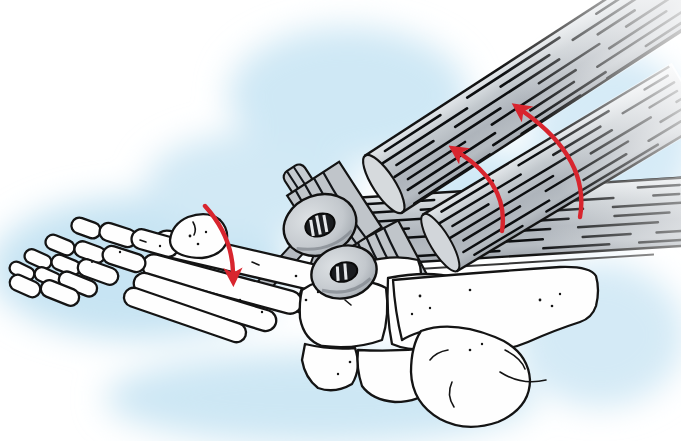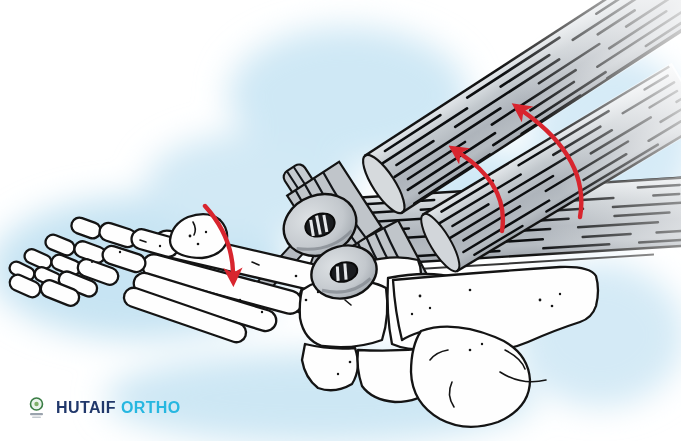--- a/index.html
+++ b/index.html
@@ -285,25 +285,14 @@
     </g>
   </g>
 
   <g fill="none" stroke-linecap="round" stroke-width="4.4" stroke="#d8252e">
     <path d="M205,206 Q232,236 233,272" marker-end="url(#ah)"></path>
     <path d="M502,231 Q509,186 461,154" marker-end="url(#ah)"></path>
     <path d="M580,217 Q590,159 524,112" marker-end="url(#ah)"></path>
   </g>
 </svg>
 
-<div class="logo">
-  <svg width="17" height="24" viewBox="0 0 17 24">
-    <circle cx="8.5" cy="8" r="6" fill="#eaf4ec" stroke="#3a7d44" stroke-width="1.6"></circle>
-    <circle cx="8.5" cy="8" r="2.2" fill="#7fb069"></circle>
-    <rect x="2" y="17" width="13" height="2.2" rx="1" fill="#9aa3ad"></rect>
-    <rect x="4" y="20.5" width="9" height="1.6" rx="0.8" fill="#c3c9cf"></rect>
-  </svg>
-  <div class="brand">
-    <span class="p1" style="color: rgb(33, 56, 107);">HUTAIF</span><span class="p2" style="color: rgb(39, 183, 224);">ORTHO</span>
-  </div>
+
 </div>
 
-</div>
-
 </body></html>

